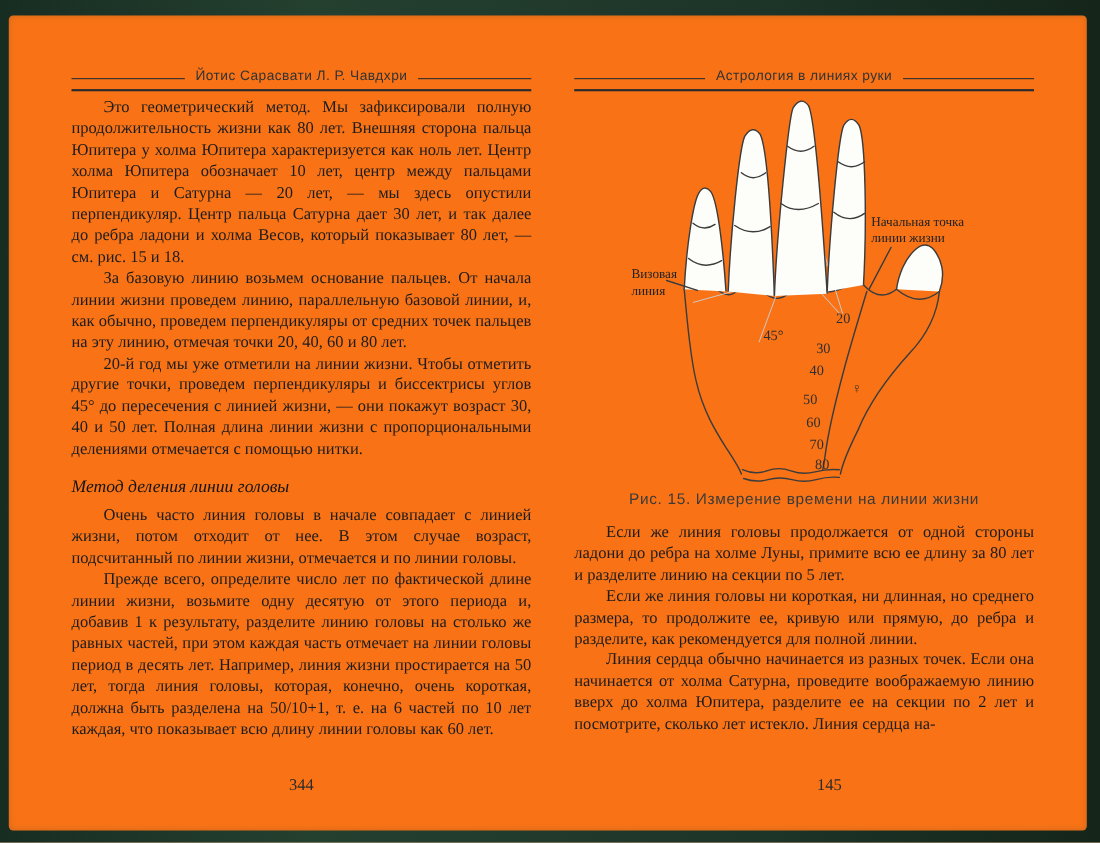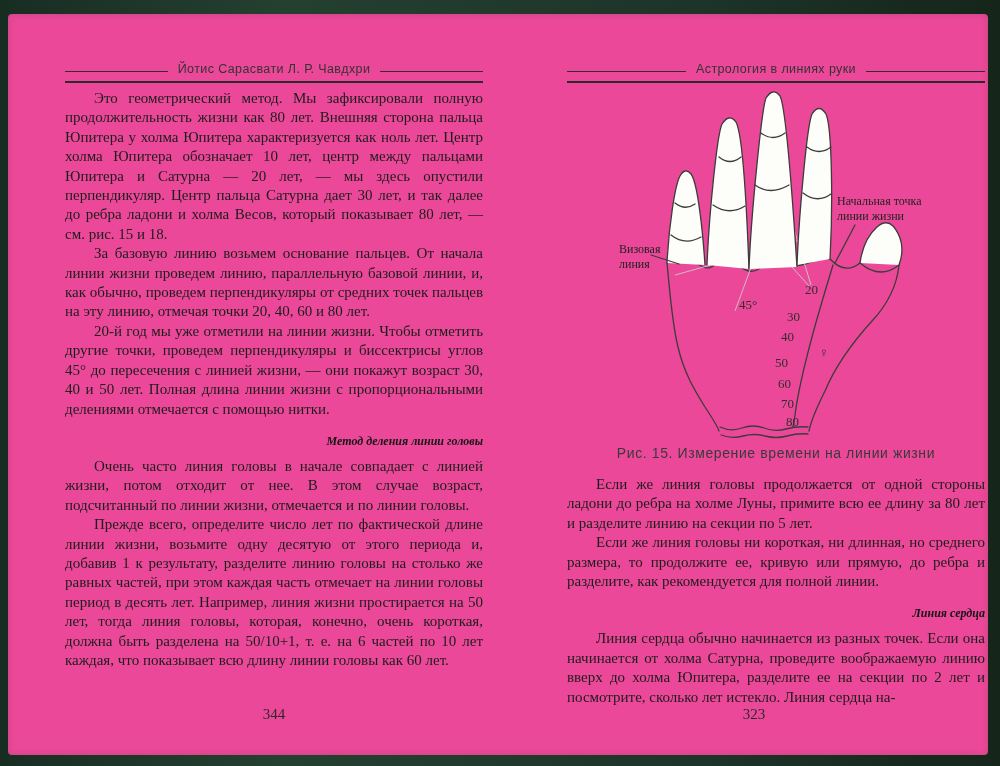--- a/index.html
+++ b/index.html
@@ -3,45 +3,45 @@
 <meta charset="utf-8">
 <style>
   html,body{margin:0;padding:0;}
   body{
     width:1000px;height:766px;position:relative;overflow:hidden;
     background:linear-gradient(90deg,#182d22,#24402f 28%,#1d3428 70%,#152519);
     font-family:"Liberation Serif", serif;
   }
   .spread{
     position:absolute;top:14px;left:8px;right:12px;bottom:11px;
-    background:#ec4899;border-radius:4px;
+    background:#f97316;border-radius:4px;
     box-shadow:inset 0 0 6px rgba(60,70,50,.25);
   }
   
   .col{position:absolute;top:48px;width:418px;color:#1e1e1e;}
   .col-left{left:57px;}
-  .col-right{left:559px;}
+  .col-right{left:514px;}
   
   .running-head{
     display:flex;align-items:flex-end;gap:10px;
     border-bottom:2px solid #2b2b2b;padding-bottom:5px;
   }
   .rh-rule{flex:1;height:1.5px;background:#2e2e2e;margin-bottom:4px;}
   .rh-text{
     font-family:"Liberation Sans", sans-serif;
     font-size:12.5px;letter-spacing:.4px;color:#333;white-space:nowrap;
   }
   
   .bodytext{margin-top:6px;}
   .bodytext p{
     margin:0;font-size:15px;line-height:19.4px;text-align:justify;
     text-indent:29px;color:#1c1c1c;
   }
   h3.sec{
-    font-size:12px;font-weight:bold;font-style:italic;text-align:right;
+    font-size:16px;font-weight:normal;font-style:italic;text-align:left;
     margin:15px 0 8px 0;color:#141414;
   }
   .pagenum{
     position:absolute;top:692px;width:418px;text-align:center;
     font-size:15px;color:#2a2a2a;
   }
   .pagenum-left{left:57px;}
   .pagenum-right{left:537px;}
   
   .figure{margin-top:2px;}
@@ -147,19 +147,18 @@
         <text class="fig-num" x="211" y="303">60</text>
         <text class="fig-num" x="214" y="323">70</text>
         <text class="fig-num" x="219" y="341">80</text>
       </svg>
       <div class="fig-caption">Рис. 15. Измерение времени на линии жизни</div>
     </div>
 
     <div class="bodytext" style="margin-top:12px;">
       <p>Если же линия головы продолжается от одной стороны ладони до ребра на холме Луны, примите всю ее длину за 80 лет и разделите линию на секции по 5 лет.</p>
       <p>Если же линия головы ни короткая, ни длинная, но среднего размера, то продолжите ее, кривую или прямую, до ребра и разделите, как рекомендуется для полной линии.</p>
-      <h3 class="sec">Линия сердца</h3>
       <p>Линия сердца обычно начинается из разных точек. Если она начинается от холма Сатурна, проведите воображаемую линию вверх до холма Юпитера, разделите ее на секции по 2 лет и посмотрите, сколько лет истекло. Линия сердца на-</p>
     </div>
   </div>
-  <div class="pagenum pagenum-right">323</div>
+  <div class="pagenum pagenum-right">145</div>
 
 </div>
 
 </body></html>

